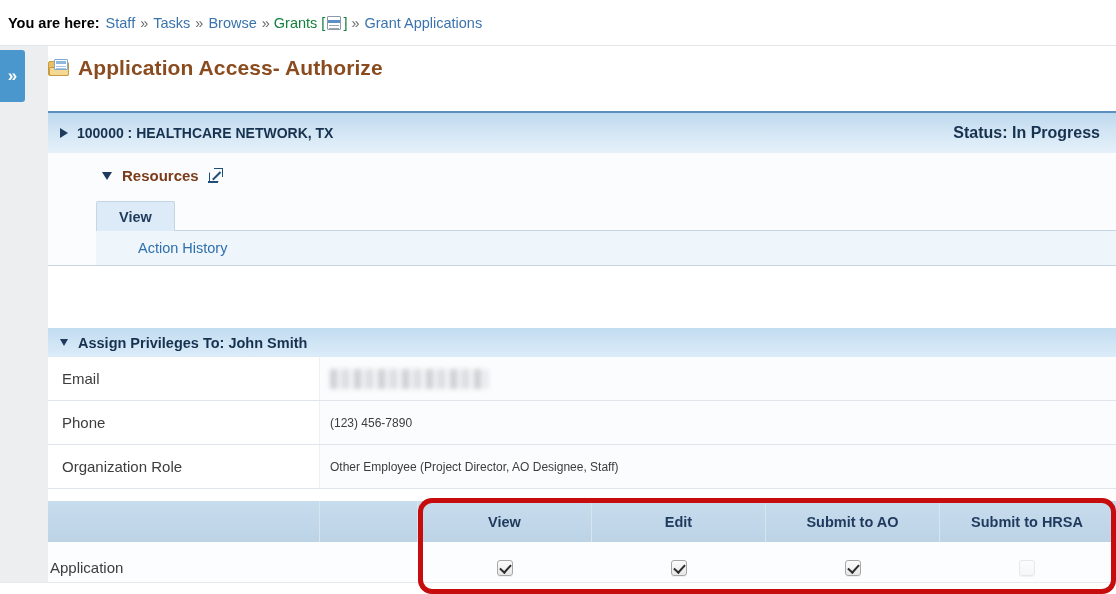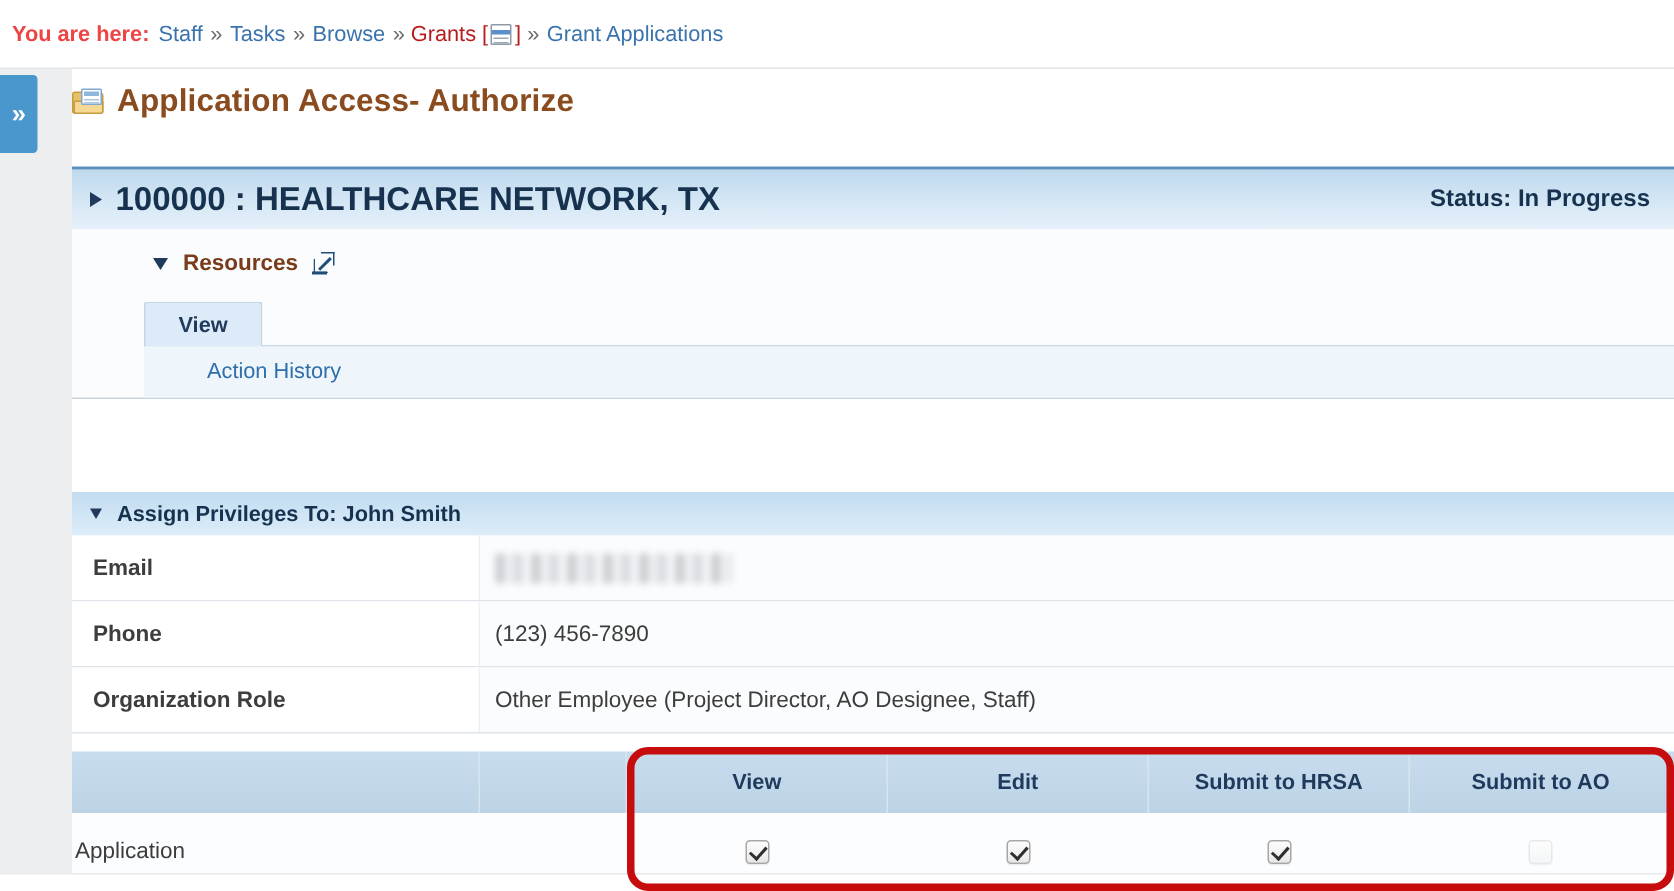--- a/index.html
+++ b/index.html
@@ -15,27 +15,27 @@
   .breadcrumb-bar {
     position: absolute;
     top: 0; left: 0; width: 1116px; height: 46px;
     background: #ffffff;
     display: flex; align-items: center;
     padding-left: 8px;
     font-size: 14.5px;
     color: #3b3b3b;
     border-bottom: 1px solid #e3e6e8;
   }
-  .bc-label { font-weight: bold; color: #ef4444; }
+  .bc-label { font-weight: bold; color: #000000; }
   .bc-link {
     color: #3a73ad;
     text-decoration: none;
     margin: 0 1px;
   }
-  .bc-plain { color: #b91c1c; }
+  .bc-plain { color: #15803d; }
   .bc-sep { color: #6b6b6b; margin: 0 4px; }
   .bc-grid-icon {
     display: inline-block;
     width: 14px; height: 14px;
     vertical-align: -2px;
     margin: 0 2px;
     border: 1px solid #8d9aa5;
     background: #ffffff;
     position: relative;
     border-radius: 1px;
@@ -143,21 +143,21 @@
   .org-left { display: flex; align-items: center; gap: 9px; }
   .caret-right {
     width: 0; height: 0;
     border-left: 8px solid #1f3a5c;
     border-top: 5px solid transparent;
     border-bottom: 5px solid transparent;
     cursor: pointer;
   }
   .org-title {
     color: #16324f;
-    font-size: 22px;
+    font-size: 14px;
     font-weight: bold;
   }
   .org-status {
     color: #16324f;
     font-size: 16px;
     font-weight: bold;
   }
 
   
   .resources-wrap {
@@ -282,31 +282,31 @@
     height: 44px;
     border-bottom: 1px solid #dfe5ea;
   }
   .drow .dlabel {
     width: 272px;
     display: flex; align-items: center;
     padding-left: 14px;
     background: #ffffff;
     color: #3d3d3d;
     font-size: 15px;
-    font-weight: bold;
+    font-weight: normal;
     border-right: 1px solid #eef1f4;
     text-align: center;
   }
   .drow .dvalue {
     flex: 1;
     display: flex; align-items: center;
     padding-left: 10px;
     background: #fbfcfd;
     color: #3d3d3d;
-    font-size: 15px;
+    font-size: 12px;
   }
   .redacted {
     width: 158px; height: 20px;
     border-radius: 2px;
     background:
       repeating-linear-gradient(90deg,
         rgba(150,155,162,.55) 0px, rgba(150,155,162,.55) 7px,
         rgba(225,228,232,.45) 7px, rgba(225,228,232,.45) 12px,
         rgba(170,176,184,.5) 12px, rgba(170,176,184,.5) 19px,
         rgba(235,238,241,.4) 19px, rgba(235,238,241,.4) 24px);
@@ -479,22 +479,22 @@
       <div class="dvalue">Other Employee (Project Director, AO Designee, Staff)</div>
     </div>
   </div>
 
   <div class="perm-table">
     <div class="perm-head">
       <div class="ph col-name"></div>
       <div class="ph col-spacer"></div>
       <div class="ph col-perm">View</div>
       <div class="ph col-perm">Edit</div>
+      <div class="ph col-perm">Submit to AO</div>
       <div class="ph col-perm">Submit to HRSA</div>
-      <div class="ph col-perm">Submit to AO</div>
     </div>
     <div class="perm-row">
       <div class="pc name col-name">Application</div>
       <div class="pc col-spacer"></div>
       <div class="pc col-perm">
         <span class="cbx checked"></span>
       </div>
       <div class="pc col-perm">
         <span class="cbx checked"></span>
       </div>

